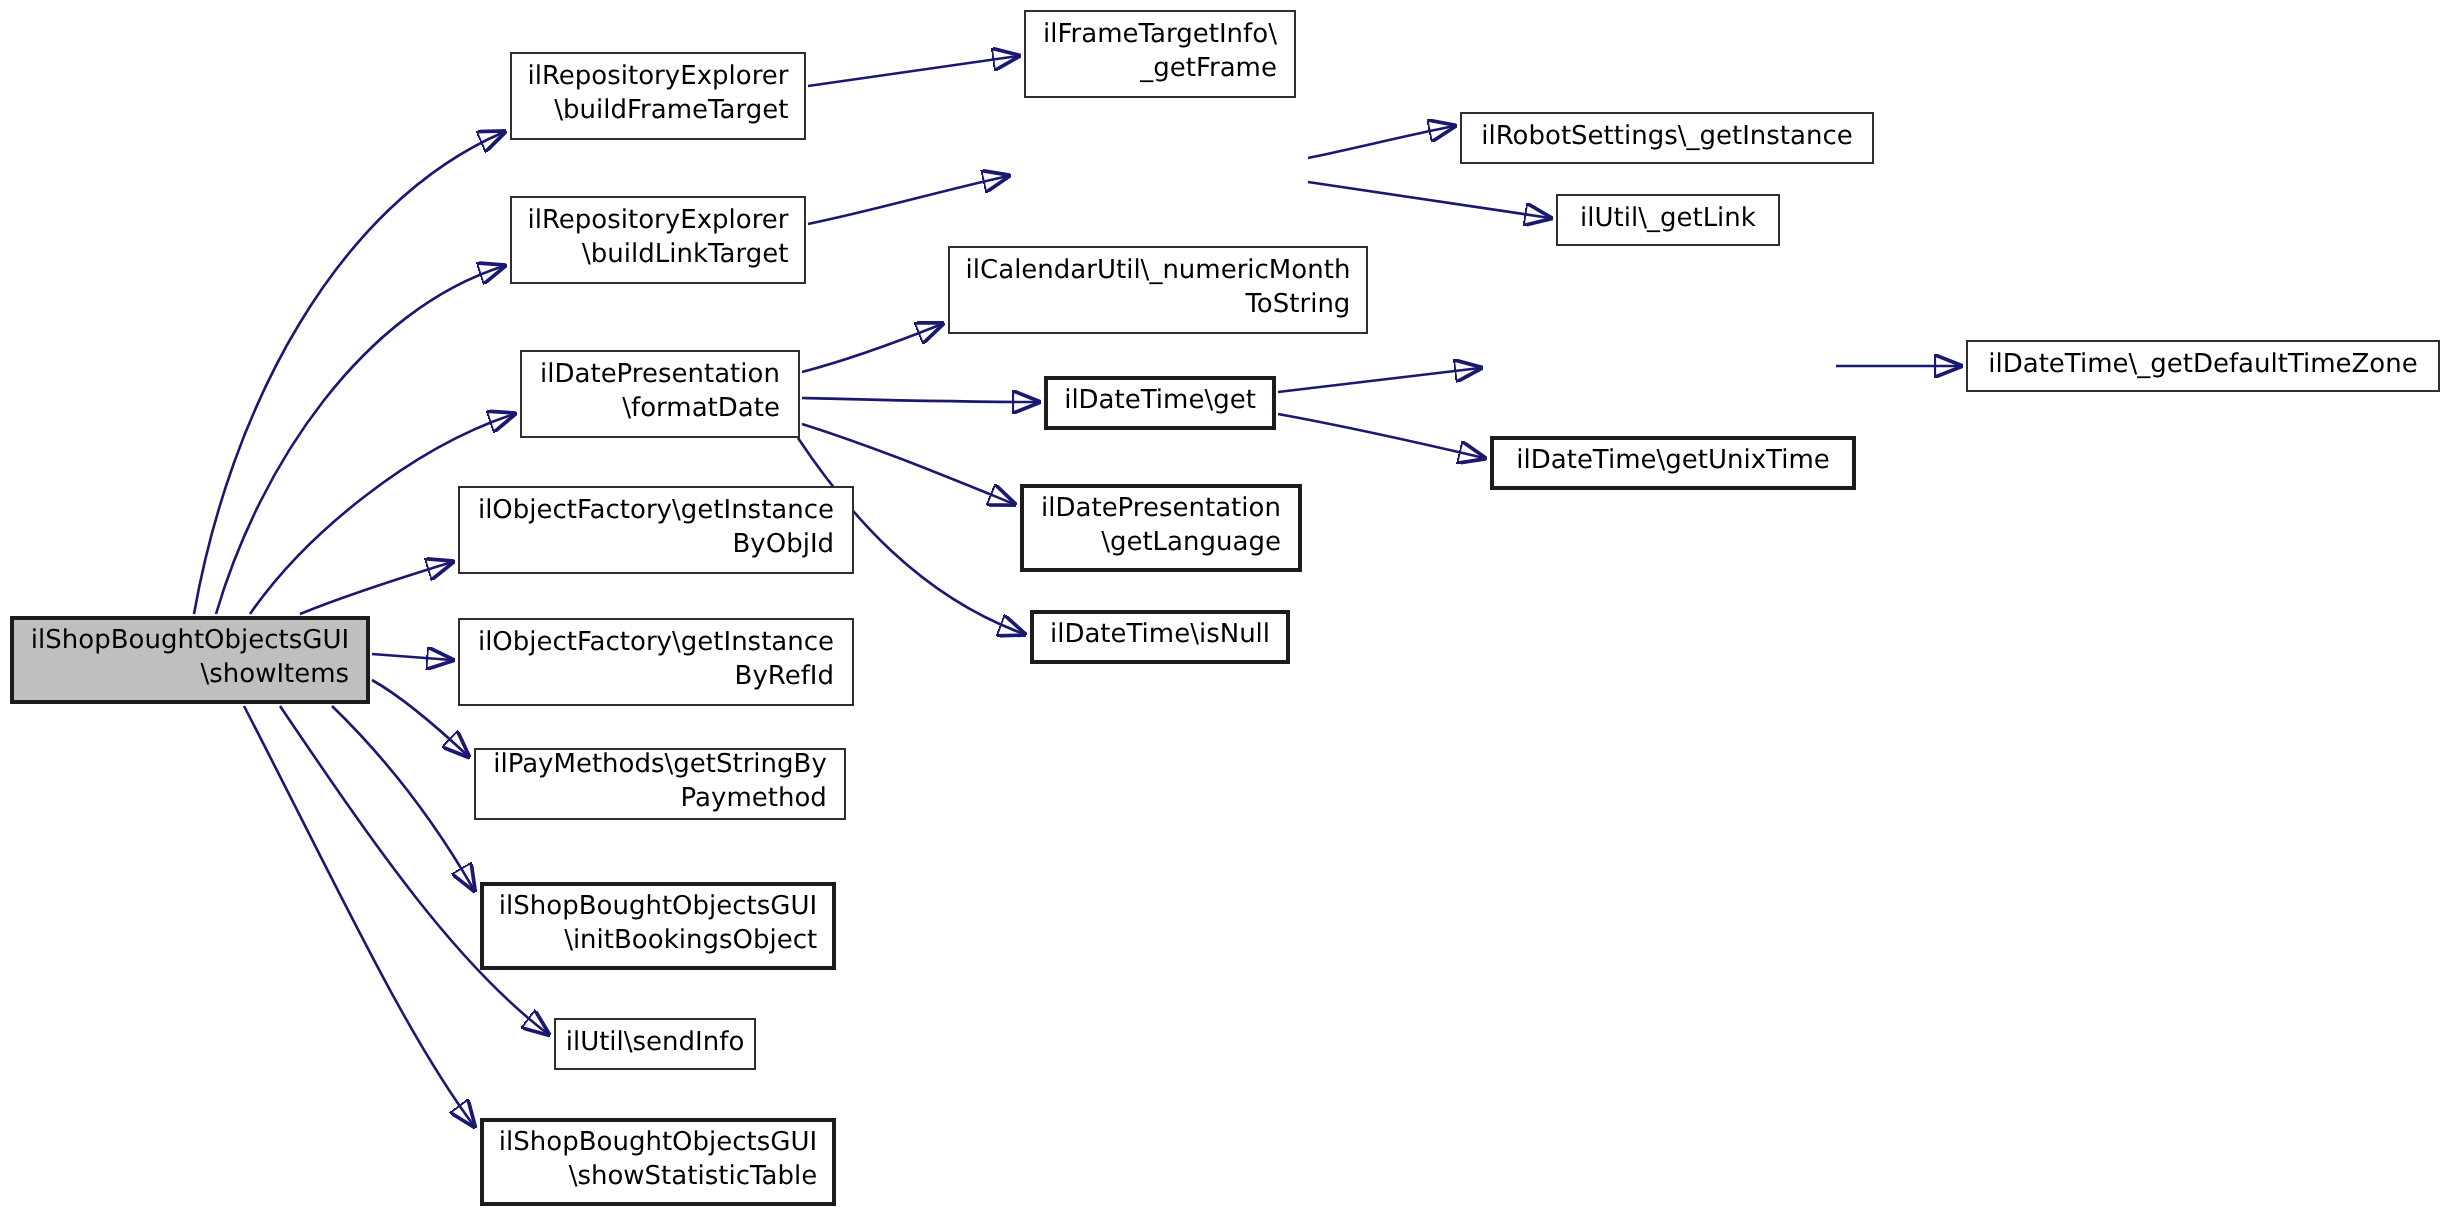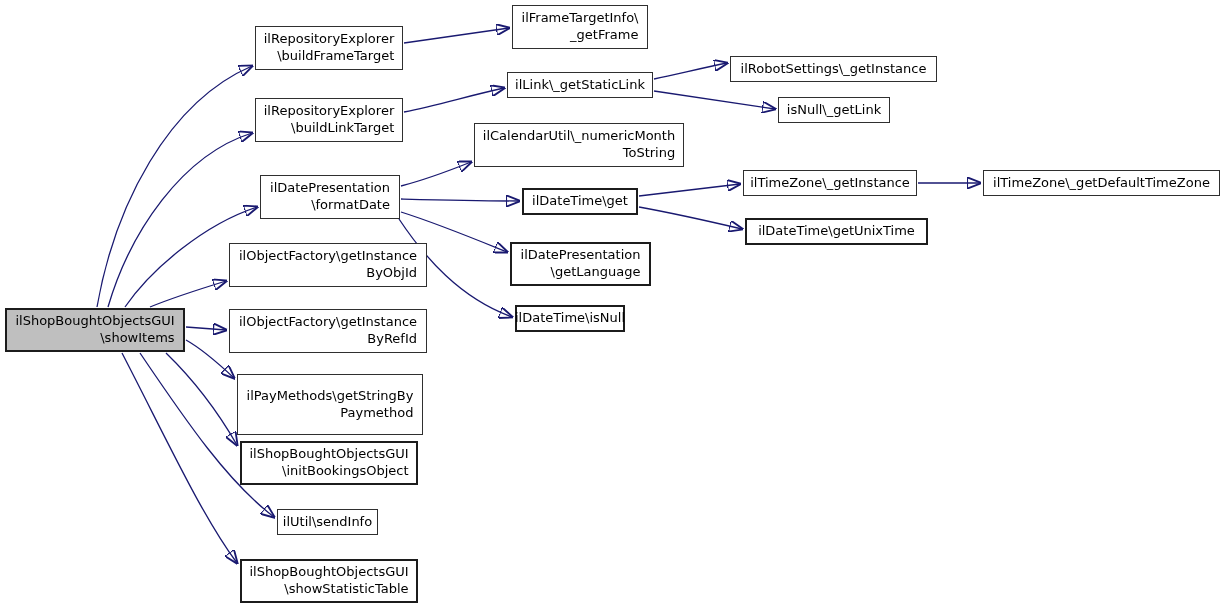--- a/index.html
+++ b/index.html
@@ -71,49 +71,47 @@
 
   <div class="node" style="left:260px;top:175px;width:140px;height:44px">ilDatePresentation
 \formatDate</div>
 
   <div class="node" style="left:229px;top:243px;width:198px;height:44px">ilObjectFactory\getInstance
 ByObjId</div>
 
   <div class="node" style="left:229px;top:309px;width:198px;height:44px">ilObjectFactory\getInstance
 ByRefId</div>
 
-  <div class="node" style="left:237px;top:374px;width:186px;height:61px">ilPayMethods\getStringBy
+  <div class="node" style="left:237px;top:374px;width:186px;height:36px">ilPayMethods\getStringBy
 Paymethod</div>
 
   <div class="node bold" style="left:240px;top:441px;width:178px;height:44px">ilShopBoughtObjectsGUI
 \initBookingsObject</div>
 
   <div class="node" style="left:277px;top:509px;width:101px;height:26px">ilUtil\sendInfo</div>
 
   <div class="node bold" style="left:240px;top:559px;width:178px;height:44px">ilShopBoughtObjectsGUI
 \showStatisticTable</div>
 
   <div class="node" style="left:512px;top:5px;width:136px;height:44px">ilFrameTargetInfo\
 _getFrame</div>
 
-  <div class="node" style="left:507px;top:72px;width:146px;height:26px">ilLink\_getStaticLink</div>
 
   <div class="node bold" style="left:522px;top:188px;width:116px;height:27px">ilDateTime\get</div>
 
   <div class="node" style="left:474px;top:123px;width:210px;height:44px">ilCalendarUtil\_numericMonth
 ToString</div>
 
   <div class="node bold" style="left:510px;top:242px;width:141px;height:44px">ilDatePresentation
 \getLanguage</div>
 
-  <div class="node bold" style="left:515px;top:305px;width:110px;height:27px">ilDateTime\isNull</div>
+  <div class="node bold" style="left:515px;top:305px;width:130px;height:27px">ilDateTime\isNull</div>
 
   <div class="node" style="left:730px;top:56px;width:207px;height:26px">ilRobotSettings\_getInstance</div>
 
-  <div class="node" style="left:778px;top:97px;width:112px;height:26px">isNull\_getLink</div>
+  <div class="node" style="left:778px;top:97px;width:112px;height:26px">ilUtil\_getLink</div>
 
-  <div class="node" style="left:743px;top:170px;width:174px;height:26px">ilTimeZone\_getInstance</div>
 
   <div class="node bold" style="left:745px;top:218px;width:183px;height:27px">ilDateTime\getUnixTime</div>
 
-  <div class="node" style="left:983px;top:170px;width:237px;height:26px">ilTimeZone\_getDefaultTimeZone</div>
+  <div class="node" style="left:983px;top:170px;width:237px;height:26px">ilDateTime\_getDefaultTimeZone</div>
 
 </div>
 
 </body></html>

